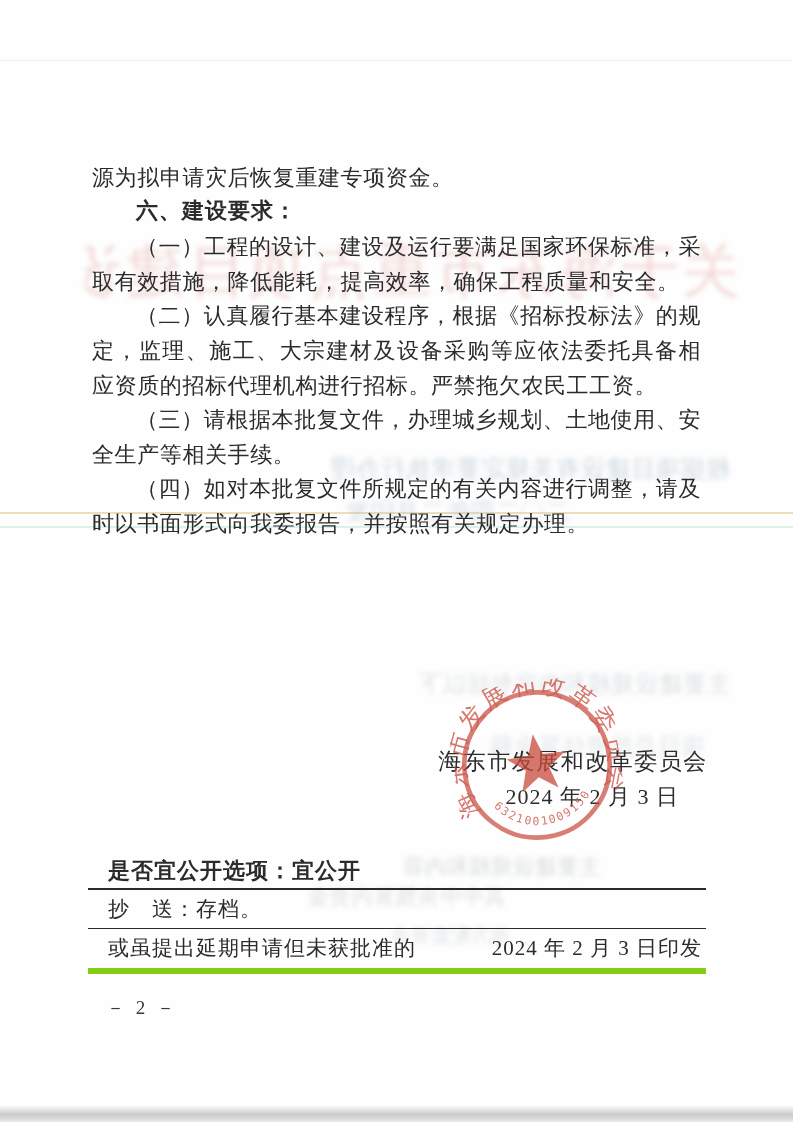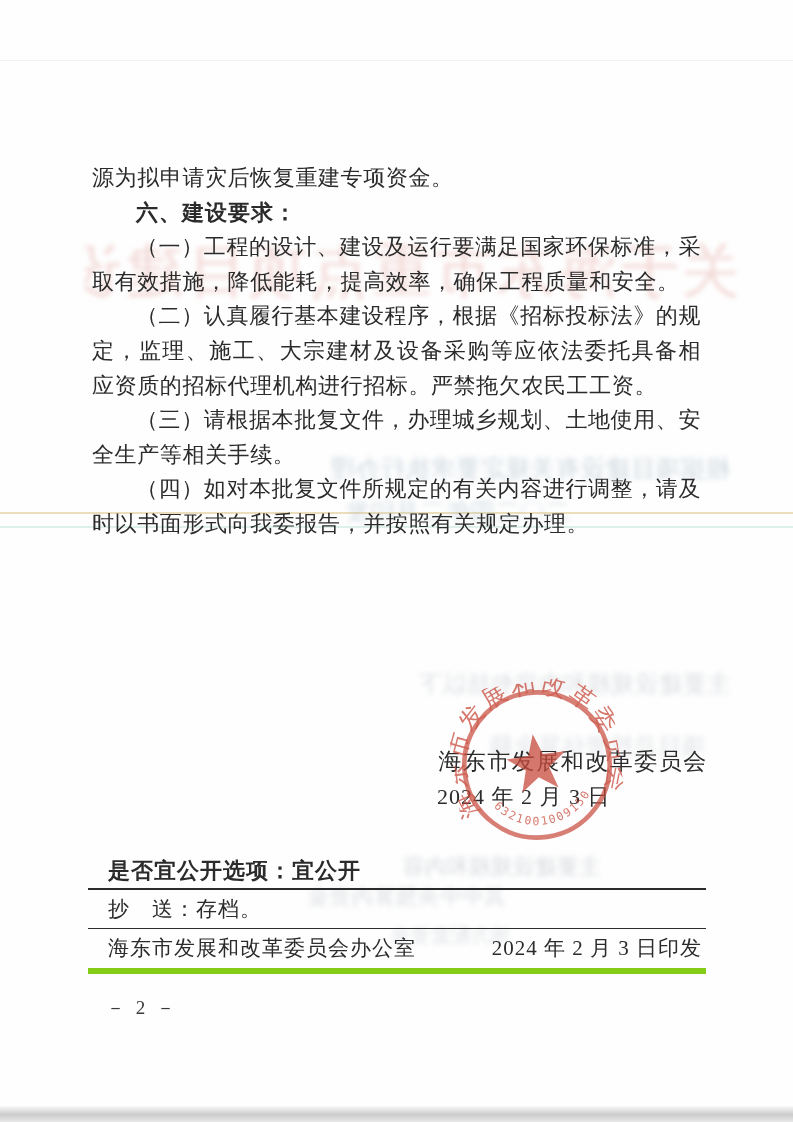--- a/index.html
+++ b/index.html
@@ -36,28 +36,28 @@
     position: absolute;
     left: 92px; top: 161px; width: 609px;
     font-size: 22px; line-height: 34.6px; letter-spacing: 0.6px;
     text-align: justify;
     z-index: 2;
   }
   .body-text p { text-indent: 2em; }
   .body-text p.no-indent { text-indent: 0; font-family: Liberation Serif, serif; }
   .body-text p.hd {
     font-weight: bold;
-    font-family: Liberation Sans, sans-serif;
+    font-family: Liberation Mono, monospace;
     letter-spacing: 1px;
   }
   
   .sig-org  { position: absolute; left: 437px; top: 746px; width: 272px;
               font-size: 23px; letter-spacing: 1.5px; text-align: center; z-index: 2; }
   .sig-date { position: absolute; left: 437px; top: 782px; width: 242px;
-              font-size: 22px; letter-spacing: 1px; text-align: left; z-index: 2; }
+              font-size: 22px; letter-spacing: 1px; text-align: right; z-index: 2; }
   
   .seal { position: absolute; left: 454px; top: 682px; width: 166px; height: 166px;
           transform: rotate(-8deg); opacity: .88; z-index: 3; }
   
   .disclosure {
     position: absolute; left: 92px; top: 856px;
     font-size: 22px; font-weight: bold; letter-spacing: 1px;
     font-family: "Liberation Sans", "DejaVu Sans", sans-serif;
     z-index: 2;
     margin-left: 16px;
@@ -120,20 +120,20 @@
     </text>
   </svg>
 
   <div class="disclosure">是否宜公开选项：宜公开</div>
 
   <div class="footer-table">
     <div class="footer-row1">
       <span>抄　送：存档。</span>
     </div>
     <div class="footer-row2">
-      <span>海东市发展和改革委员会办公室</span>
+      <span>或虽提出延期申请但未获批准的</span>
       <span>2024 年 2 月 3 日印发</span>
     </div>
   </div>
 
   <div class="page-number">－ 2 －</div>
 
 </div>
 
 </body></html>

